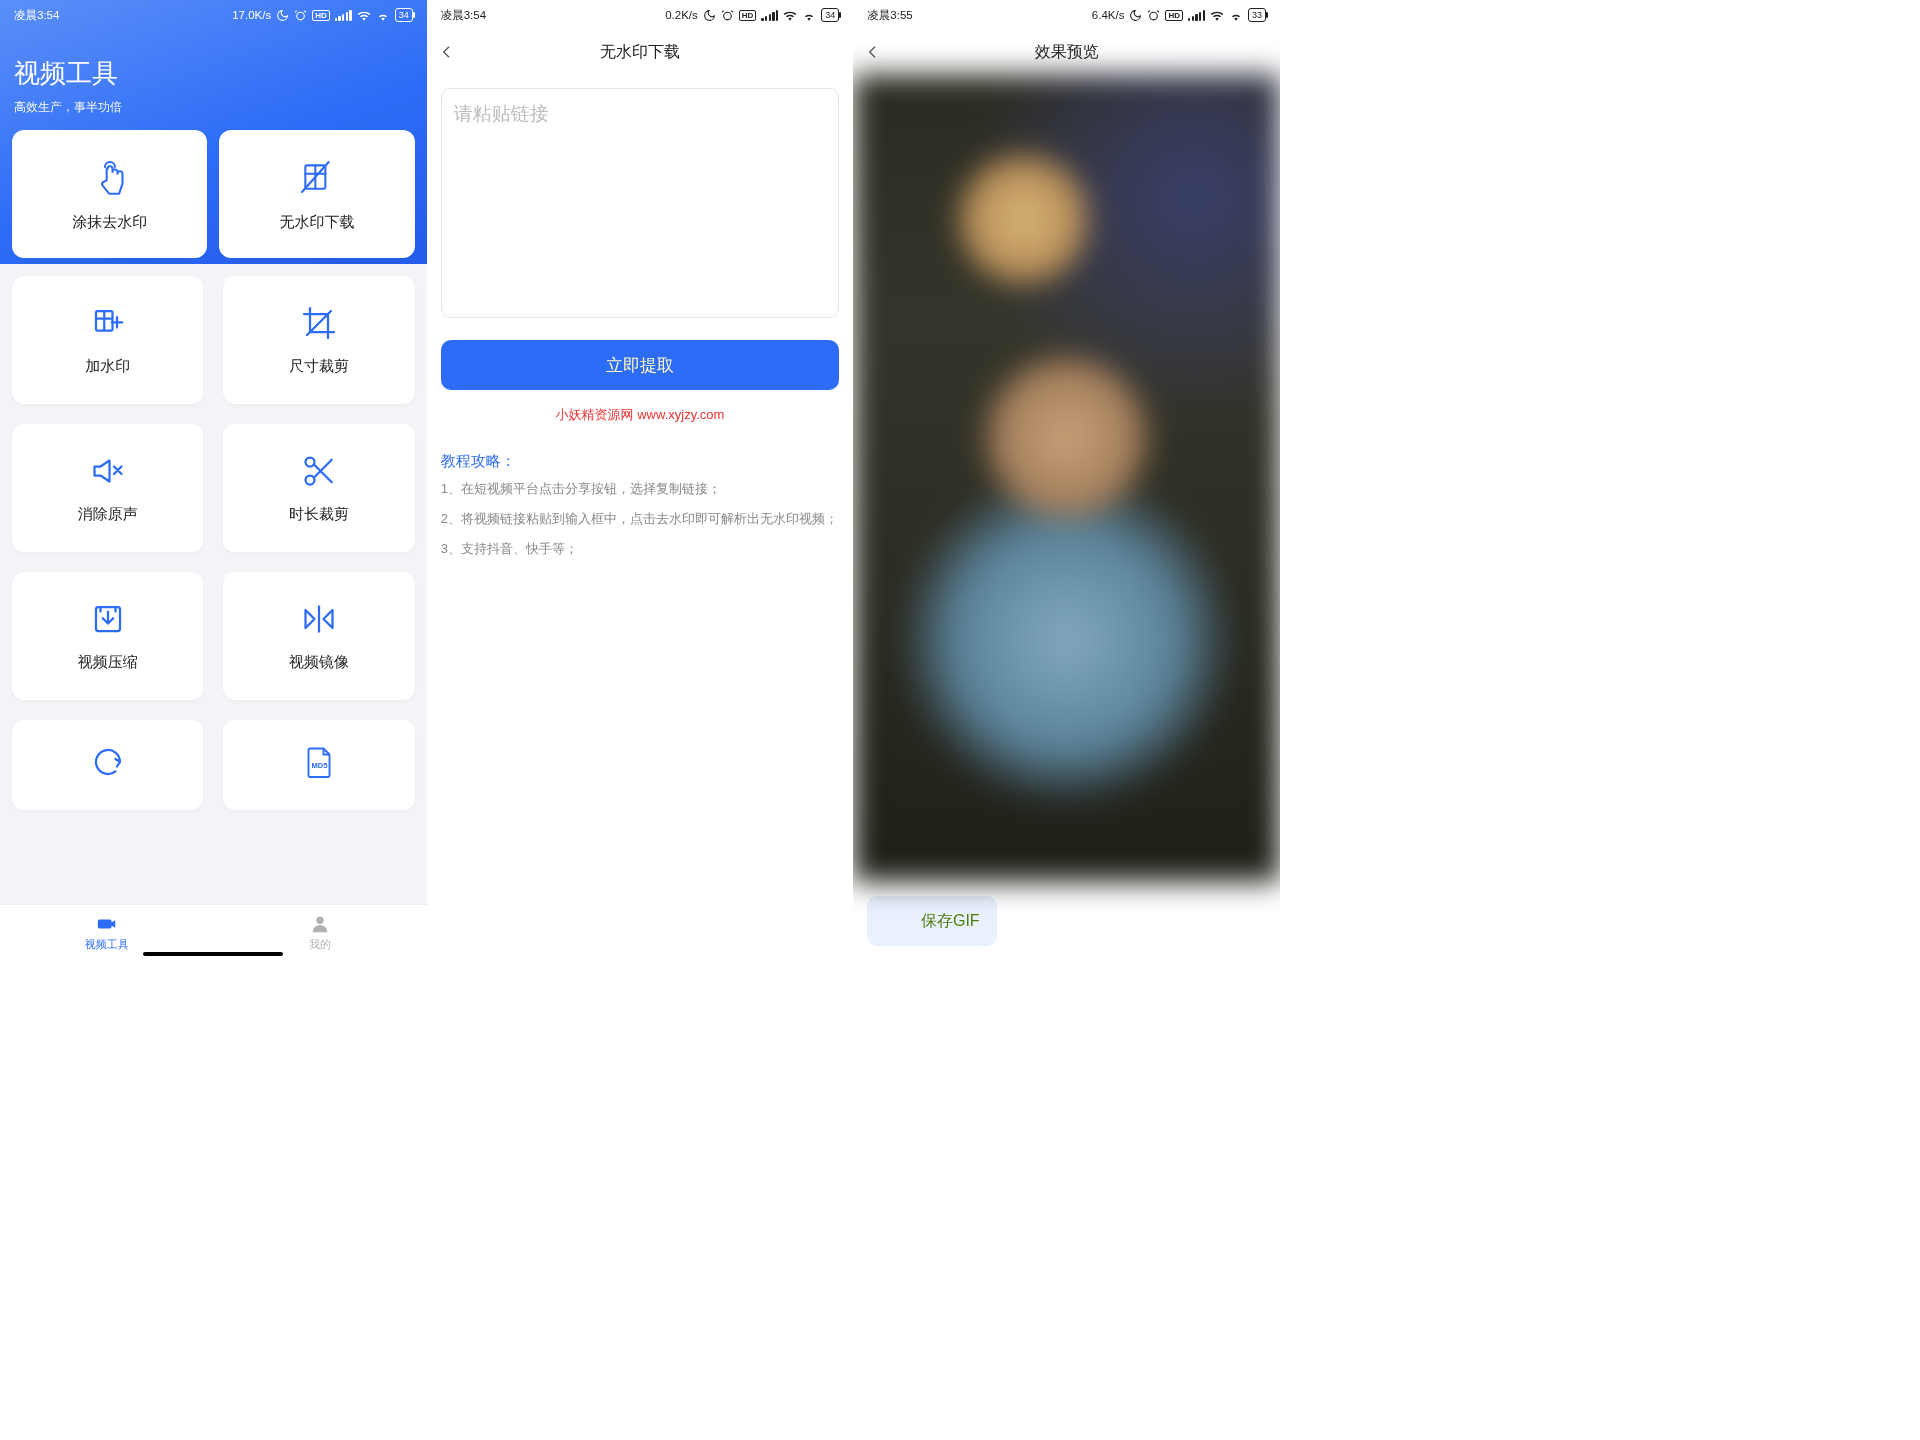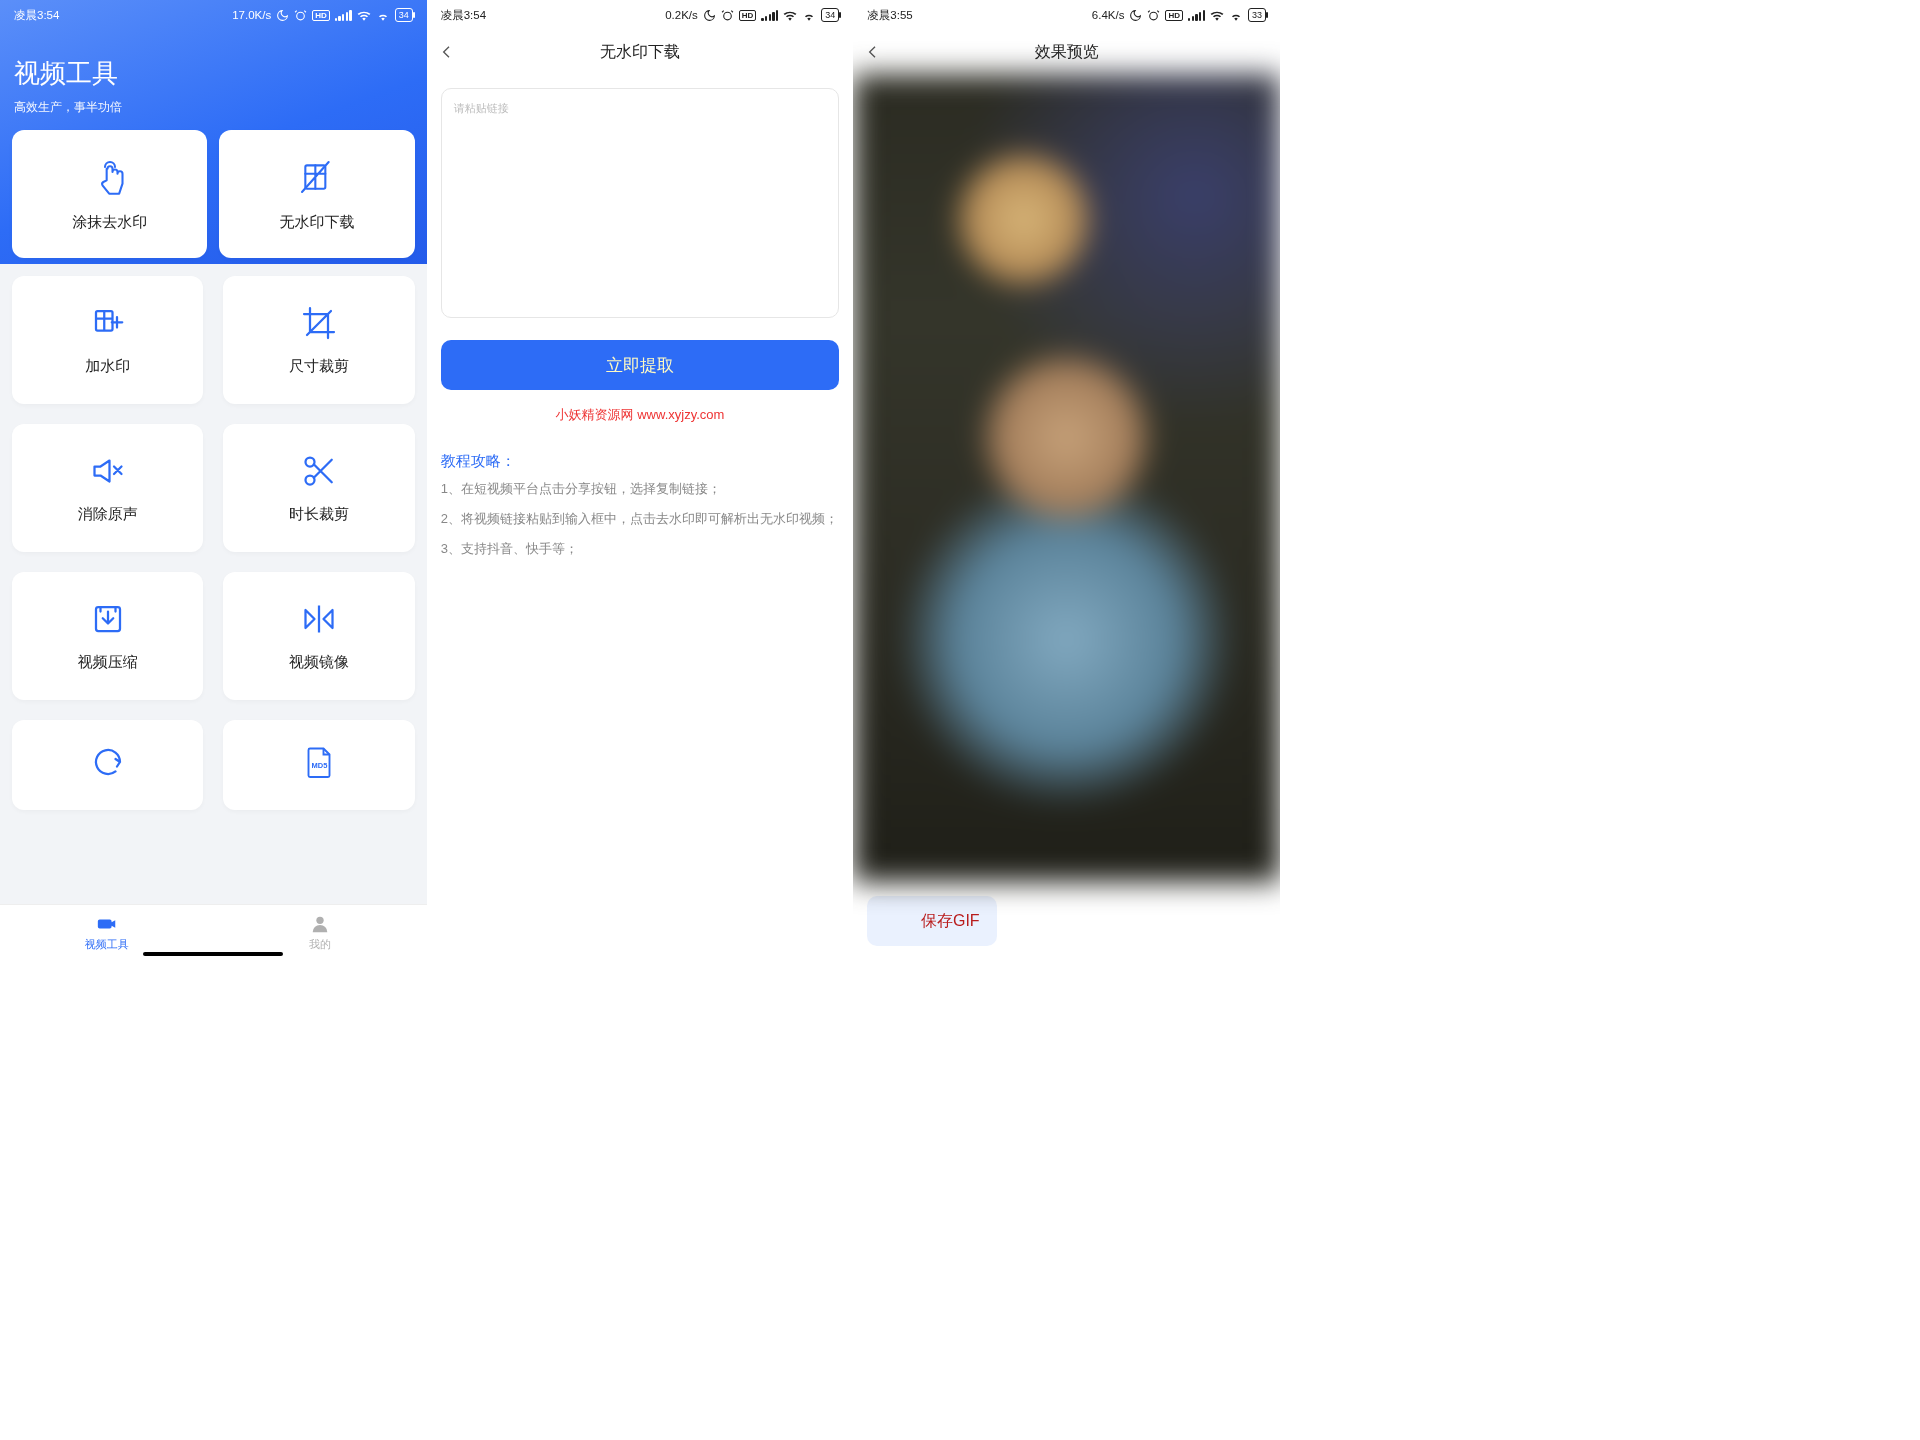--- a/index.html
+++ b/index.html
@@ -82,21 +82,21 @@
   .home-ind{ position:absolute; bottom:4px; left:50%; transform:translateX(-50%); width:140px; height:4px; border-radius:2px; background:#000;}
 
   
   .s2 { background:#fff; display:flex; flex-direction:column; }
   .s2-header{ height:44px; display:flex; align-items:center; justify-content:center; position:relative;}
   .s2-back{ position:absolute; left:12px; top:0; height:44px; display:flex; align-items:center; color:#555;}
   .s2-title{ font-size:16px; color:#222; }
   .s2-body{ padding: 14px; display:flex; flex-direction:column; }
   .s2-input{
     width:100%; height:230px; border:1px solid #e6e6e6; border-radius:10px;
-    padding:12px; font-size:11px; color:#222; resize:none;
+    padding:12px; font-size:19px; color:#222; resize:none;
   }
   .s2-input::placeholder{ color:#bdbdbd; }
   .s2-btn{
     margin-top:22px; height:50px; border-radius:10px;
     background:#2d6cf6; color:#fef9c3; font-size:17px; border:none;
     display:flex; align-items:center; justify-content:center;
   }
   .watermark{ color:#e33; font-size:13px; text-align:center; margin-top:16px;}
   .guide-title{ color:#2d6cf6; font-size:15px; margin-top:28px; }
   .guide-item{ color:#888; font-size:13px; line-height:1.85; margin-top:6px;}
@@ -110,21 +110,21 @@
       radial-gradient(circle at 50% 45%, #c7a27a 0%, #a37d5a 14%, transparent 18%),
       radial-gradient(circle at 50% 70%, #82a9c0 0%, #5a8299 18%, transparent 28%),
       radial-gradient(circle at 80% 15%, #3a3f6a 0%, transparent 30%),
       linear-gradient(180deg,#2b2b22 0%, #34352a 30%, #2d2d24 60%, #1f1f18 100%);
     filter: blur(14px);
   }
   .s3-btns{
     padding:14px; display:flex; gap:14px;
   }
   .s3-btn{ flex:1; height:50px; border-radius:10px; font-size:16px; display:flex; align-items:center; justify-content:center;}
-  .s3-btn.secondary{ background:#eaf1fe; color:#b91c1c; flex:0 0 130px;padding-left:36px;}
+  .s3-btn.secondary{ background:#eaf1fe; color:#4d7c0f; flex:0 0 130px;padding-left:36px;}
   .s3-btn.primary{ background:#2d6cf6; color:#fff;}
 
   svg{ display:block; }
   .signal-bars{ display:inline-flex; align-items:flex-end; gap:1.5px; height:11px;}
   .signal-bars span{ width:2.2px; background:currentColor; border-radius:1px;}
 </style>
 </head>
 <body>
 
 <div class="phone s1">

